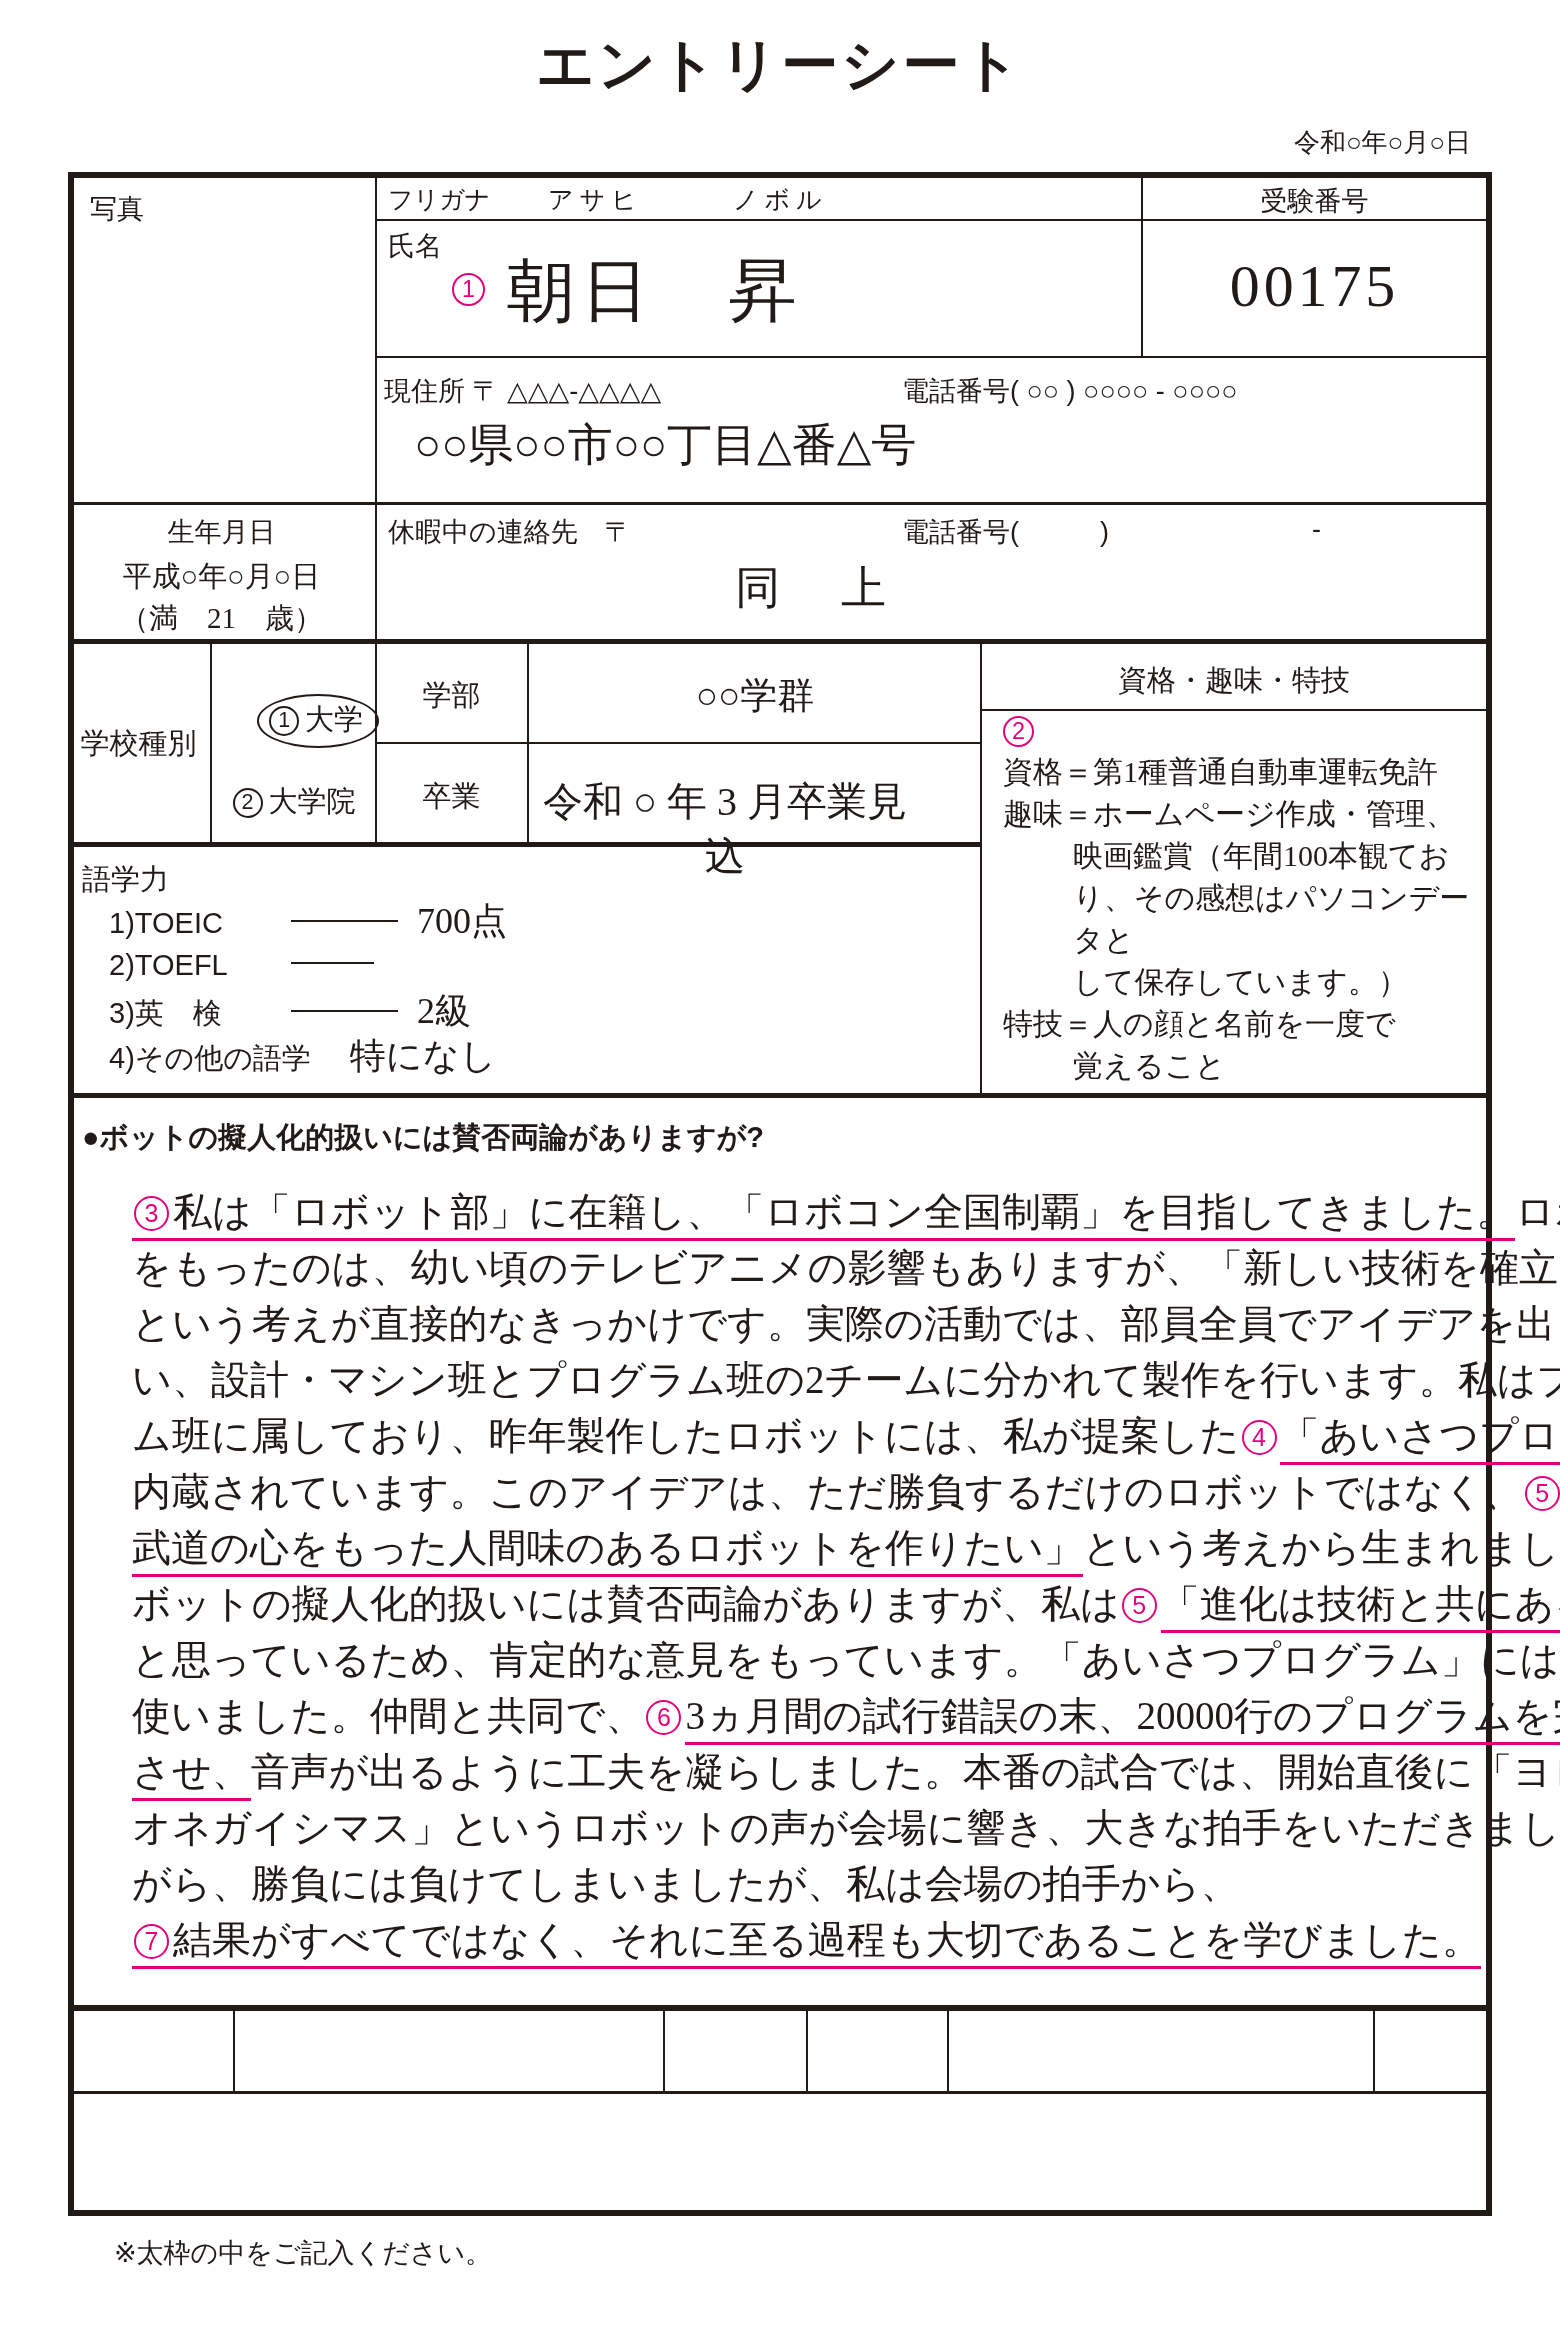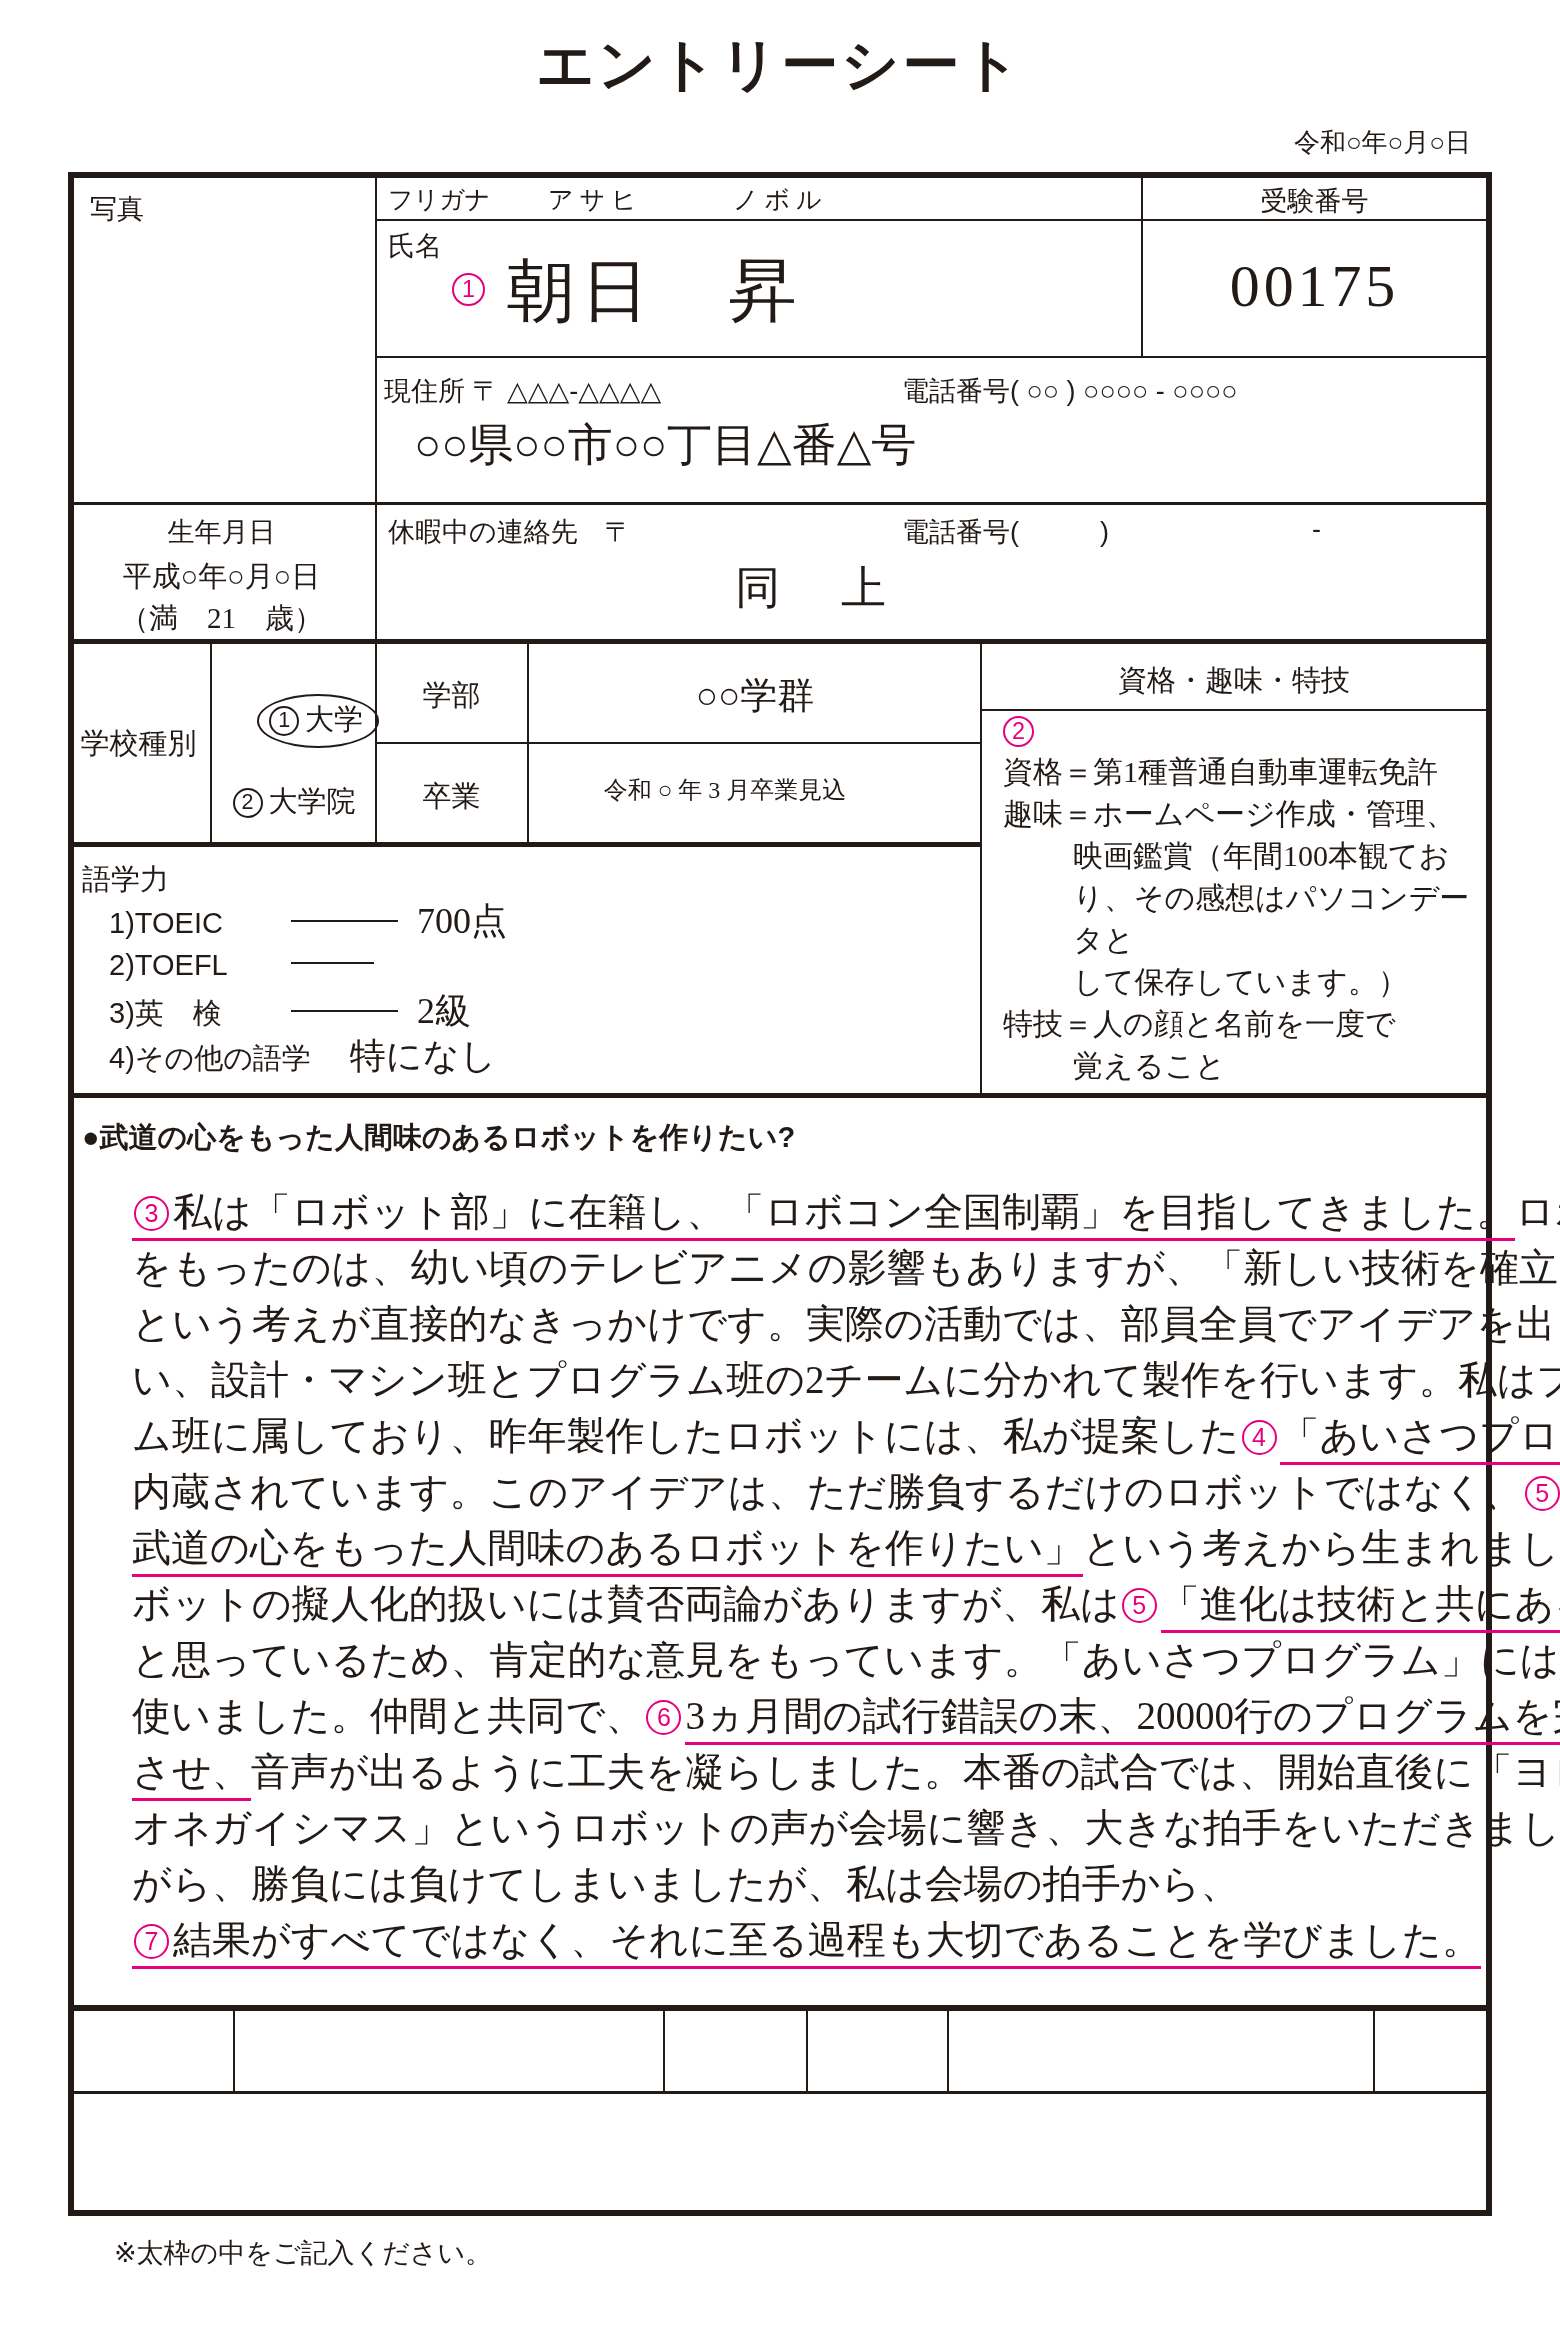--- a/index.html
+++ b/index.html
@@ -126,21 +126,21 @@
 <div class="abs lbl30 center" style="left:212px;top:694px;width:164px;padding-left:24px;">
   <span class="oval"><span class="bnum">1</span><span>大学</span></span>
 </div>
 <div class="abs lbl30 center" style="left:212px;top:782px;width:164px;">
   <span class="bnum">2</span><span>大学院</span>
 </div>
 
 <div class="abs lbl30 center" style="left:377px;top:676px;width:149px;">学部</div>
 <div class="abs mincho center" style="left:529px;top:671px;width:452px;font-size:37px;">○○学群</div>
 <div class="abs lbl30 center" style="left:377px;top:777px;width:149px;">卒業</div>
-<div class="abs mincho center" style="left:529px;top:774px;width:392px;font-size:24px;">令和 ○ 年 3 月卒業見込</div>
+<div class="abs mincho center" style="left:529px;top:774px;width:392px;font-size:40px;">令和 ○ 年 3 月卒業見込</div>
 
 <div class="abs lbl30 center" style="left:982px;top:661px;width:504px;">資格・趣味・特技</div>
 <span class="pcirc abs" style="left:1003px;top:716px;width:31px;height:31px;line-height:26px;">2</span>
 <div class="abs mincho" id="skill-lines">
     <div class="skill-line">資格＝第1種普通自動車運転免許</div>
     <div class="skill-line">趣味＝ホームページ作成・管理、</div>
     <div class="skill-line ind">映画鑑賞（年間100本観てお</div>
     <div class="skill-line ind">り、その感想はパソコンデータと</div>
     <div class="skill-line ind">して保存しています。）</div>
     <div class="skill-line">特技＝人の顔と名前を一度で</div>
@@ -148,21 +148,21 @@
   </div>
 
 <div class="abs lbl30" style="left:82px;top:860px;">語学力</div>
 <div class="abs" id="lang-items">
     <div class="lang-item"><span class="lang-name">1)TOEIC</span><span class="dash long"></span><span class="lang-val">700点</span></div>
     <div class="lang-item"><span class="lang-name">2)TOEFL</span><span class="dash short"></span><span class="lang-val"></span></div>
     <div class="lang-item"><span class="lang-name">3)英　検</span><span class="dash long"></span><span class="lang-val">2級</span></div>
     <div class="lang-item noval"><span class="lang-name wide">4)その他の語学</span><span class="lang-val">特になし</span></div>
   </div>
 
-<div class="abs" id="essay-prompt">●武道の心をもった人間味のあるロボットを作りたい?</div>
+<div class="abs" id="essay-prompt">●ボットの擬人化的扱いには賛否両論がありますが?</div>
 <div class="abs" id="essay-lines">
     <div class="essay-line"><span class="seg u"><span class="pcirc">3</span></span><span class="seg u">私は「ロボット部」に在籍し、「ロボコン全国制覇」を目指してきました。</span><span class="seg">ロボットに興味</span></div>
     <div class="essay-line"><span class="seg">をもったのは、幼い頃のテレビアニメの影響もありますが、「新しい技術を確立したい」</span></div>
     <div class="essay-line"><span class="seg">という考えが直接的なきっかけです。実際の活動では、部員全員でアイデアを出し合</span></div>
     <div class="essay-line"><span class="seg">い、設計・マシン班とプログラム班の2チームに分かれて製作を行います。私はプログラ</span></div>
     <div class="essay-line"><span class="seg">ム班に属しており、昨年製作したロボットには、私が提案した</span><span class="seg"><span class="pcirc">4</span></span><span class="seg u">「あいさつプログラム」が</span></div>
     <div class="essay-line"><span class="seg">内蔵されています。このアイデアは、ただ勝負するだけのロボットではなく、</span><span class="seg"><span class="pcirc">5</span></span></div>
     <div class="essay-line"><span class="seg u">武道の心をもった人間味のあるロボットを作りたい」</span><span class="seg">という考えから生まれました。ロ</span></div>
     <div class="essay-line"><span class="seg">ボットの擬人化的扱いには賛否両論がありますが、私は</span><span class="seg"><span class="pcirc">5</span></span><span class="seg u">「進化は技術と共にある」</span></div>
     <div class="essay-line"><span class="seg">と思っているため、肯定的な意見をもっています。「あいさつプログラム」にはC言語を</span></div>

